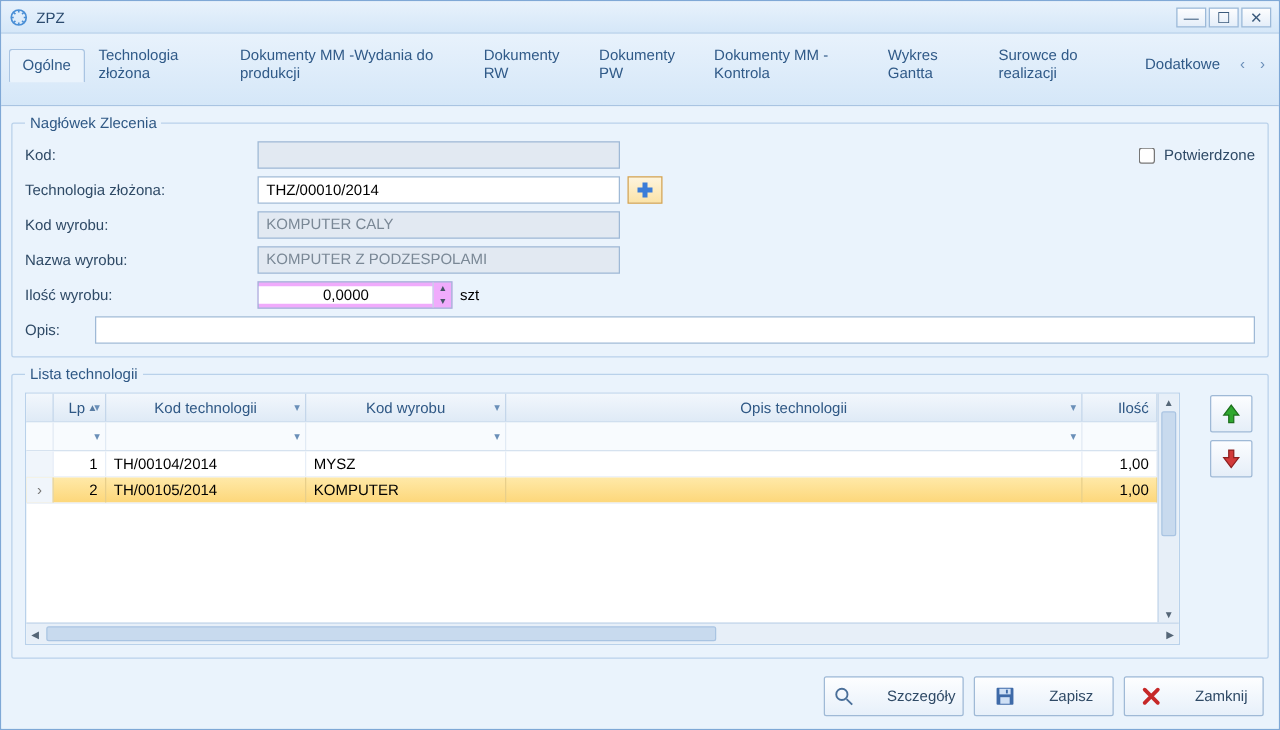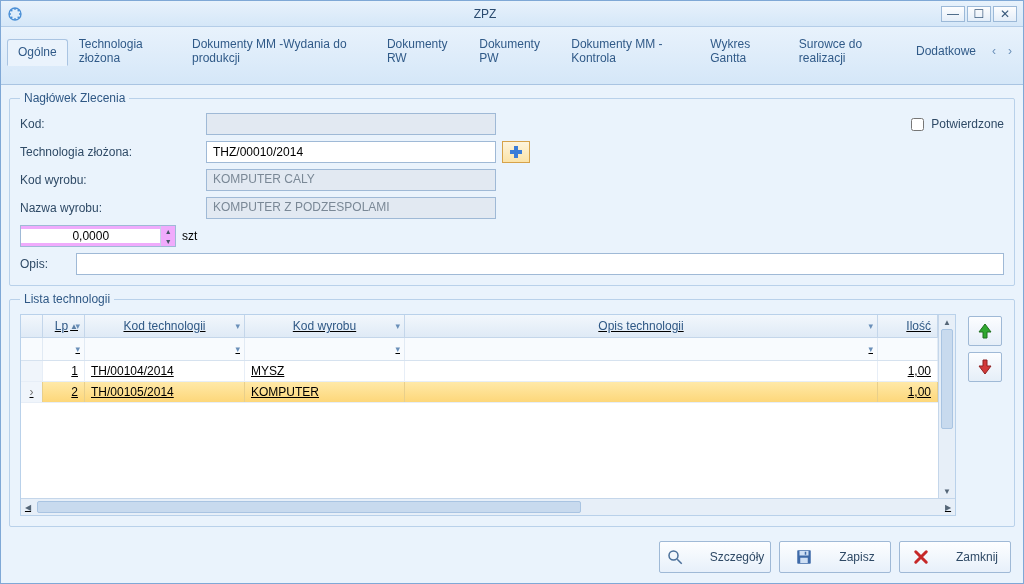--- a/index.html
+++ b/index.html
@@ -1,18 +1,18 @@
 <!DOCTYPE html>
 <html><head>
 <meta charset="utf-8">
 <style>
   * { box-sizing: border-box; font-family: "Segoe UI", Tahoma, sans-serif; font-size: 12px; }
   body { margin: 0; background: #e6f0fa; }
   .window { width: 1024px; height: 584px; background: linear-gradient(#dbeaf9,#cfe3f7); border: 1px solid #7fa8d6; display: flex; flex-direction: column; }
-  .titlebar { height: 26px; display: flex; align-items: center; padding: 0 6px; background: linear-gradient(#e8f2fc,#d5e7f8); border-bottom: 1px solid #b4cde8; text-align: center; }
+  .titlebar { height: 26px; display: flex; align-items: center; padding: 0 6px; background: linear-gradient(#e8f2fc,#d5e7f8); border-bottom: 1px solid #b4cde8; }
   .titlebar .app-icon { width: 16px; height: 16px; margin-right: 6px; }
   .titlebar .title { flex: 1; color: #2b4b6f; }
   .win-btns { display: flex; gap: 2px; }
   .win-btn { width: 24px; height: 16px; border: 1px solid #9cb9d8; background: linear-gradient(#fdfdfe,#e4eef9); display: flex; align-items: center; justify-content: center; color: #3a5a7c; cursor: pointer; }
   .tabs { display: flex; align-items: center; background: linear-gradient(#e8f2fc,#d5e7f8); padding: 4px 6px 13px; border-bottom: 1px solid #a9c4e2; gap: 0; }
   .tab { padding: 5px 10px 6px; color: #305a88; cursor: pointer; border: 1px solid transparent; border-bottom: none; }
   .tab.active { background: #eaf3fc; border: 1px solid #a9c4e2; border-bottom: 1px solid #eaf3fc; border-radius: 3px 3px 0 0; position: relative; top: 1px; }
   .tab-scroll { margin-left: auto; display: flex; gap: 2px; }
   .tab-scroll span { width: 14px; height: 14px; display: flex; align-items: center; justify-content: center; color: #6a8fb8; cursor: pointer; }
   .content { flex: 1; background: #eaf3fc; padding: 6px 8px 8px; display: flex; flex-direction: column; overflow: hidden; }
@@ -25,21 +25,21 @@
   .kod-box { width: 290px; height: 22px; border: 1px solid #9fb9d6; background: #e2e9f2; }
   .tech-input { width: 290px; }
   .plus-btn { width: 28px; height: 22px; border: 1px solid #d6a24a; background: linear-gradient(#fdf4dd,#fbe3a8); display: flex; align-items: center; justify-content: center; cursor: pointer; }
   .spinner { width: 156px; height: 22px; border: 1px solid #9fb9d6; background: #f0abfc; display: flex; align-items: center; }
   .spinner input { border: none; outline: none; text-align: center; width: 100%; padding: 0 4px; }
   .spinner .spin { width: 16px; height: 100%; border-left: 1px solid #c5d5e8; display: flex; flex-direction: column; }
   .spinner .spin div { flex: 1; display: flex; align-items: center; justify-content: center; font-size: 7px; color: #456; cursor: pointer; }
   .opis-input { flex: 1; }
   .confirm { margin-left: auto; display: flex; align-items: center; gap: 4px; color: #2f4a66; }
   .confirm input { width: 13px; height: 13px; }
-  .list-area { flex: 1; display: flex; gap: 12px; min-height: 0; text-decoration: underline; }
+  .list-area { flex: 1; display: flex; gap: 24px; min-height: 0; }
   .grid-wrap { flex: 1; border: 1px solid #b9d1ea; background: #fff; display: flex; flex-direction: column; min-height: 0; }
   .grid-head, .grid-filter, .grid-row { display: flex; }
   .grid-head { background: linear-gradient(#f2f7fc,#dfeaf6); border-bottom: 1px solid #c4d6ea; }
   .gh { border-right: 1px solid #c4d6ea; padding: 4px 6px; color: #2f5885; display: flex; align-items: center; position: relative; }
   .gh .sort { margin-left: 2px; font-size: 8px; color: #5a7ea5; }
   .gh .flt { position: absolute; right: 4px; font-size: 9px; color: #6a8fb8; cursor: pointer; }
   .col-ind { width: 22px; }
   .col-lp { width: 42px; justify-content: flex-end; }
   .col-kod { width: 160px; }
   .col-wyr { width: 160px; }
@@ -130,20 +130,21 @@
         <div class="lbl">Kod wyrobu:</div>
         <div class="txt ro tech-input">KOMPUTER CALY</div>
       </div>
 
       <div class="row">
         <div class="lbl">Nazwa wyrobu:</div>
         <div class="txt ro tech-input">KOMPUTER Z PODZESPOLAMI</div>
       </div>
 
       <div class="row">
+        <div class="lbl">Ilość wyrobu:</div>
         <div class="spinner">
           <input value="0,0000" style="">
           <div class="spin">
             <div>▲</div>
             <div>▼</div>
           </div>
         </div>
         <span>szt</span>
       </div>
 

